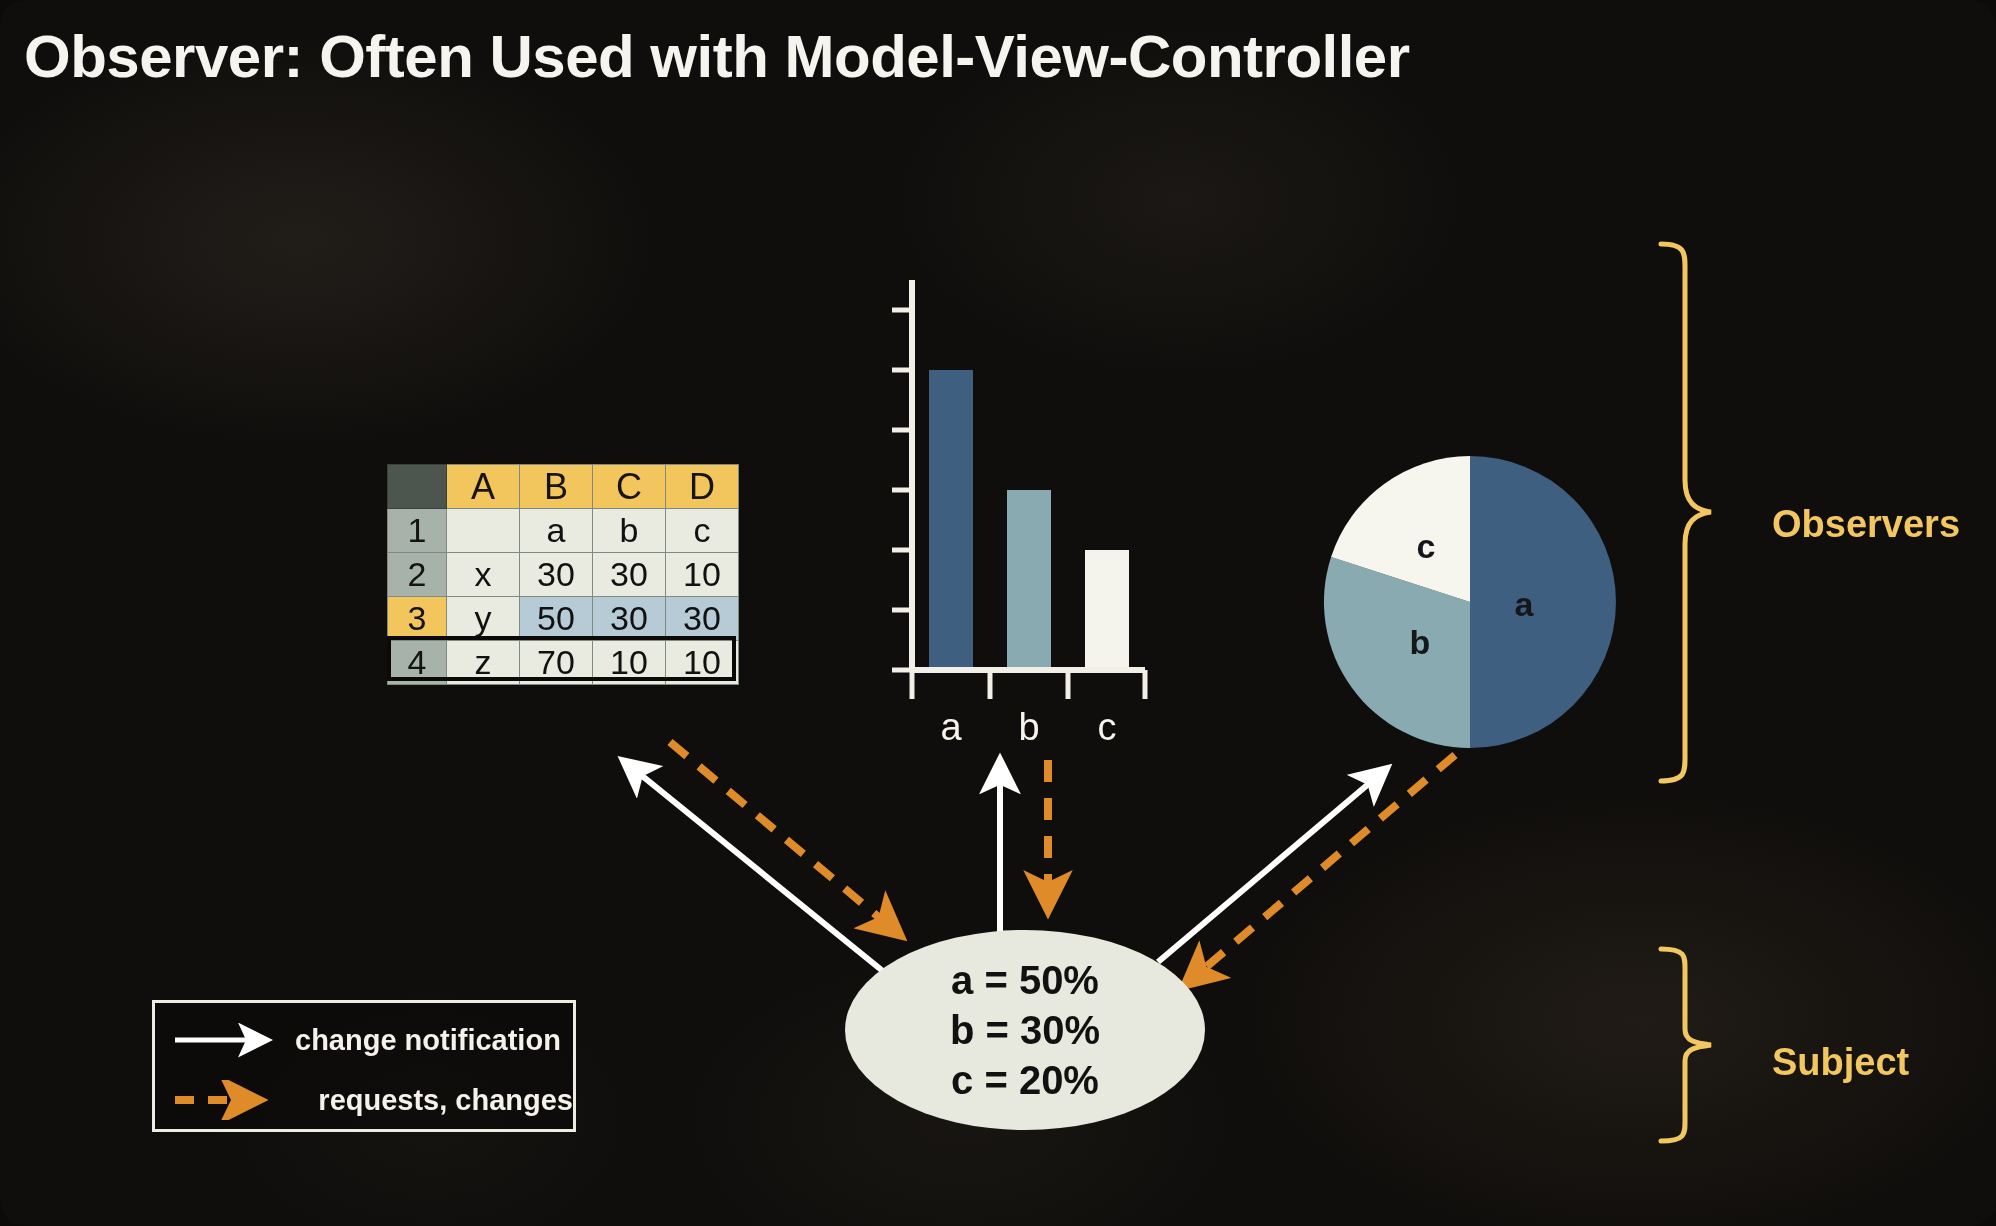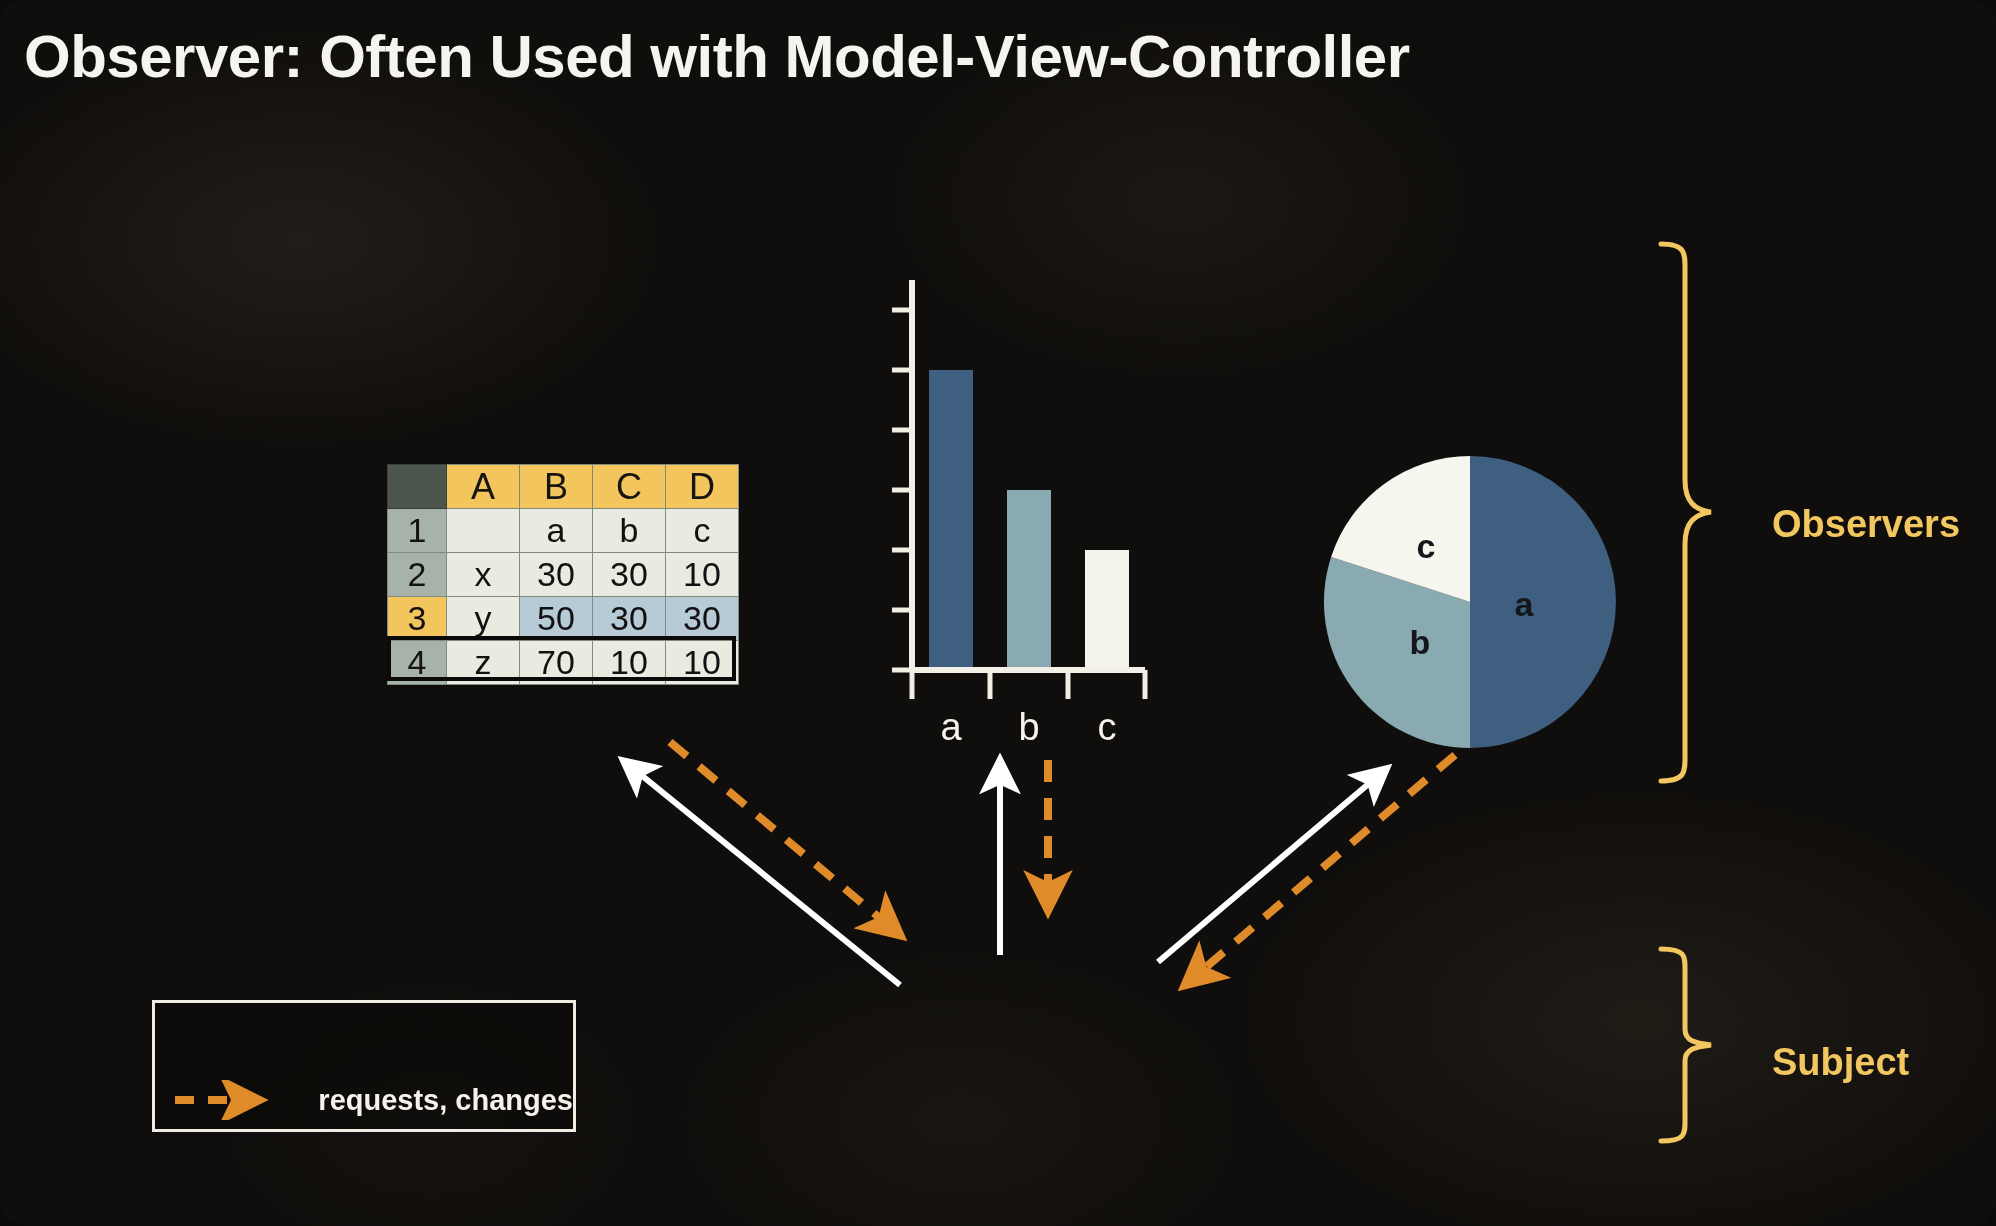--- a/index.html
+++ b/index.html
@@ -281,22 +281,38 @@
 
     <line x1="1000" y1="955" x2="1000" y2="762" stroke="#ffffff" stroke-width="6" marker-end="url(#wh-arrow)"></line>
 
     <line x1="1048" y1="760" x2="1048" y2="910" stroke="#e08b2a" stroke-width="8" stroke-dasharray="22,16" marker-end="url(#or-arrow)"></line>
 
     <line x1="1158" y1="962" x2="1385" y2="770" stroke="#ffffff" stroke-width="6" marker-end="url(#wh-arrow)"></line>
 
     <line x1="1455" y1="755" x2="1185" y2="985" stroke="#e08b2a" stroke-width="8" stroke-dasharray="22,16" marker-end="url(#or-arrow)"></line>
   </svg>
 
+  <div id="subject">
+    <div>a = 50%</div>
+    <div>b = 30%</div>
+    <div>c = 20%</div>
+  </div>
 
   <div id="legend">
+    <div class="legend-row r1">
+      <svg class="legend-sample" viewBox="0 0 118 40">
+        <defs>
+          <marker id="lg-wh" markerWidth="7" markerHeight="7" refX="5.4" refY="3.5" orient="auto">
+            <path d="M0,0 L7,3.5 L0,7 L1.6,3.5 Z" fill="#ffffff"></path>
+          </marker>
+        </defs>
+        <line x1="6" y1="20" x2="96" y2="20" stroke="#ffffff" stroke-width="5" marker-end="url(#lg-wh)"></line>
+      </svg>
+      <span class="legend-text">change notification</span>
+    </div>
     <div class="legend-row r2">
       <svg class="legend-sample" viewBox="0 0 118 40">
         <defs>
           <marker id="lg-or" markerWidth="6.2" markerHeight="6.2" refX="5" refY="3.1" orient="auto">
             <path d="M0,0 L6.2,3.1 L0,6.2 L1.5,3.1 Z" fill="#e08b2a"></path>
           </marker>
         </defs>
         <line x1="6" y1="20" x2="90" y2="20" stroke="#e08b2a" stroke-width="8" stroke-dasharray="19,14" marker-end="url(#lg-or)"></line>
       </svg>
       <span class="legend-text">requests, changes</span>

